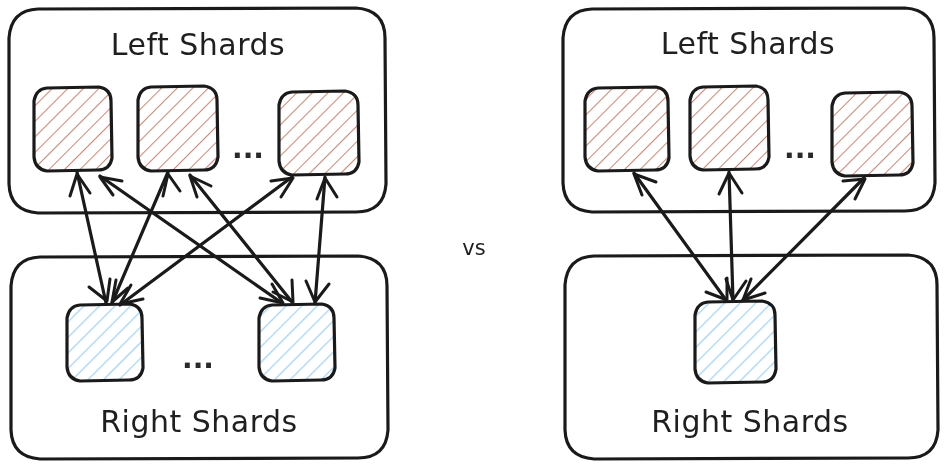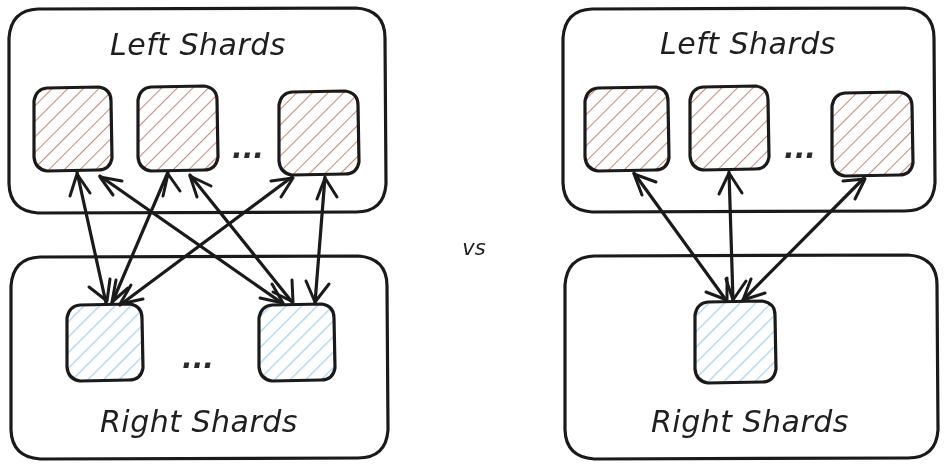--- a/index.html
+++ b/index.html
@@ -1,20 +1,20 @@
 <!DOCTYPE html>
 <html><head>
 <meta charset="utf-8">
 <style>
   html,body{margin:0;padding:0;background:#ffffff;}
   body{
     width:946px;height:472px;overflow:hidden;
     font-family:"DejaVu Sans", sans-serif;
   }
-  #stage{position:relative;width:946px;height:472px;font-style:italic;}
+  #stage{position:relative;width:946px;height:472px;}
   #stage svg{position:absolute;top:0;left:0;width:946px;height:472px;}
   .panel-label{
     font-family:"DejaVu Sans", sans-serif;
     font-size:30px;
     fill:#1f1f1f;
     text-anchor:middle;
     letter-spacing:0.5px;
   }
   .vs-label{
     font-family:"DejaVu Sans", sans-serif;

